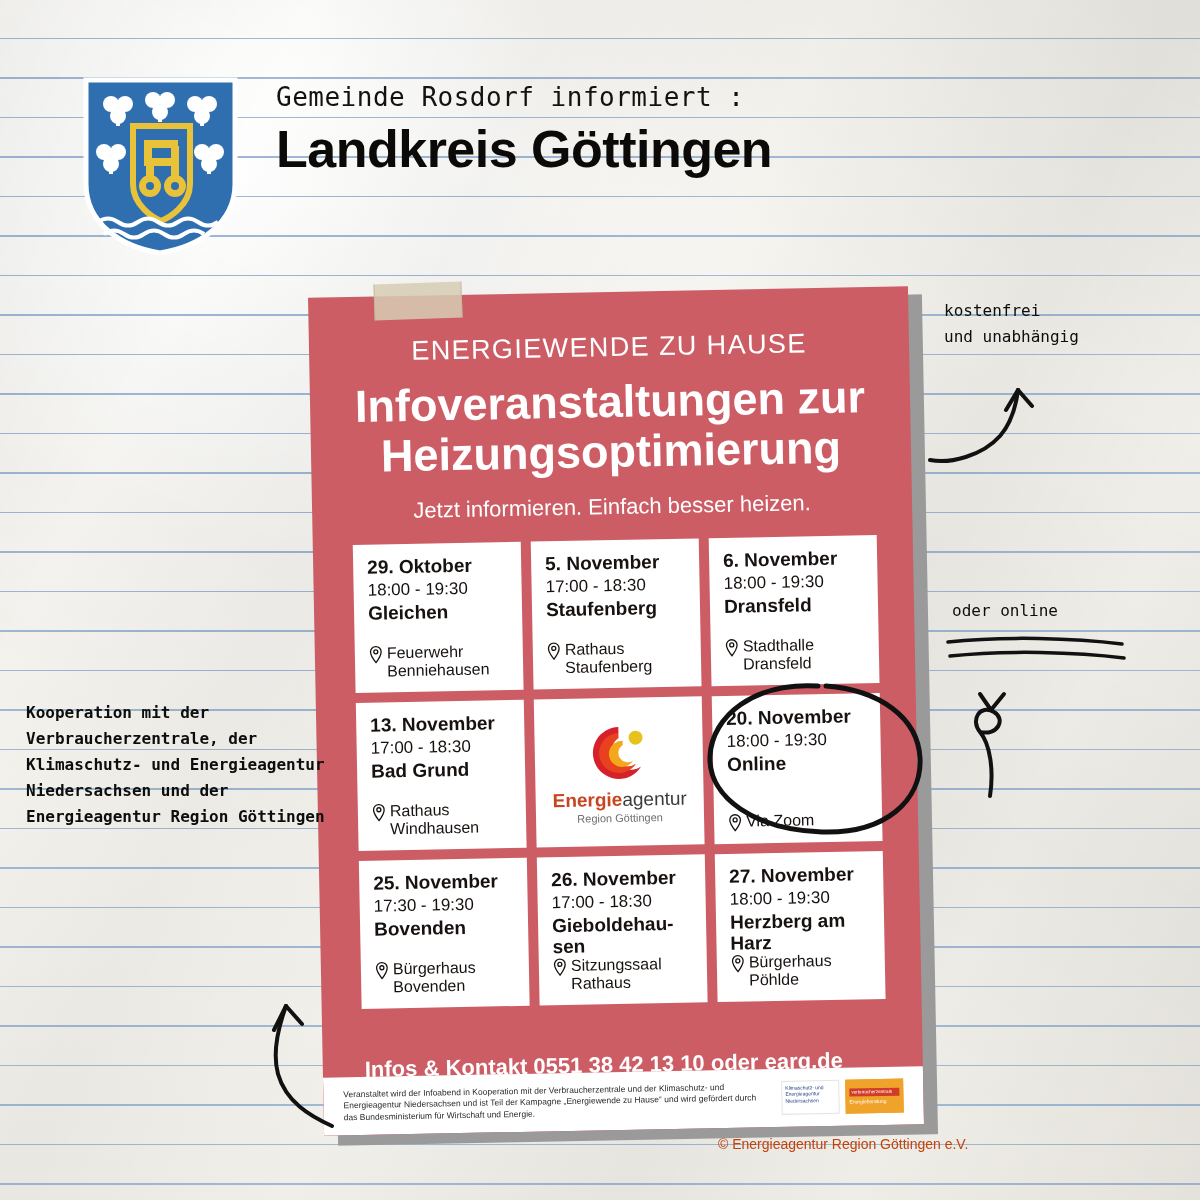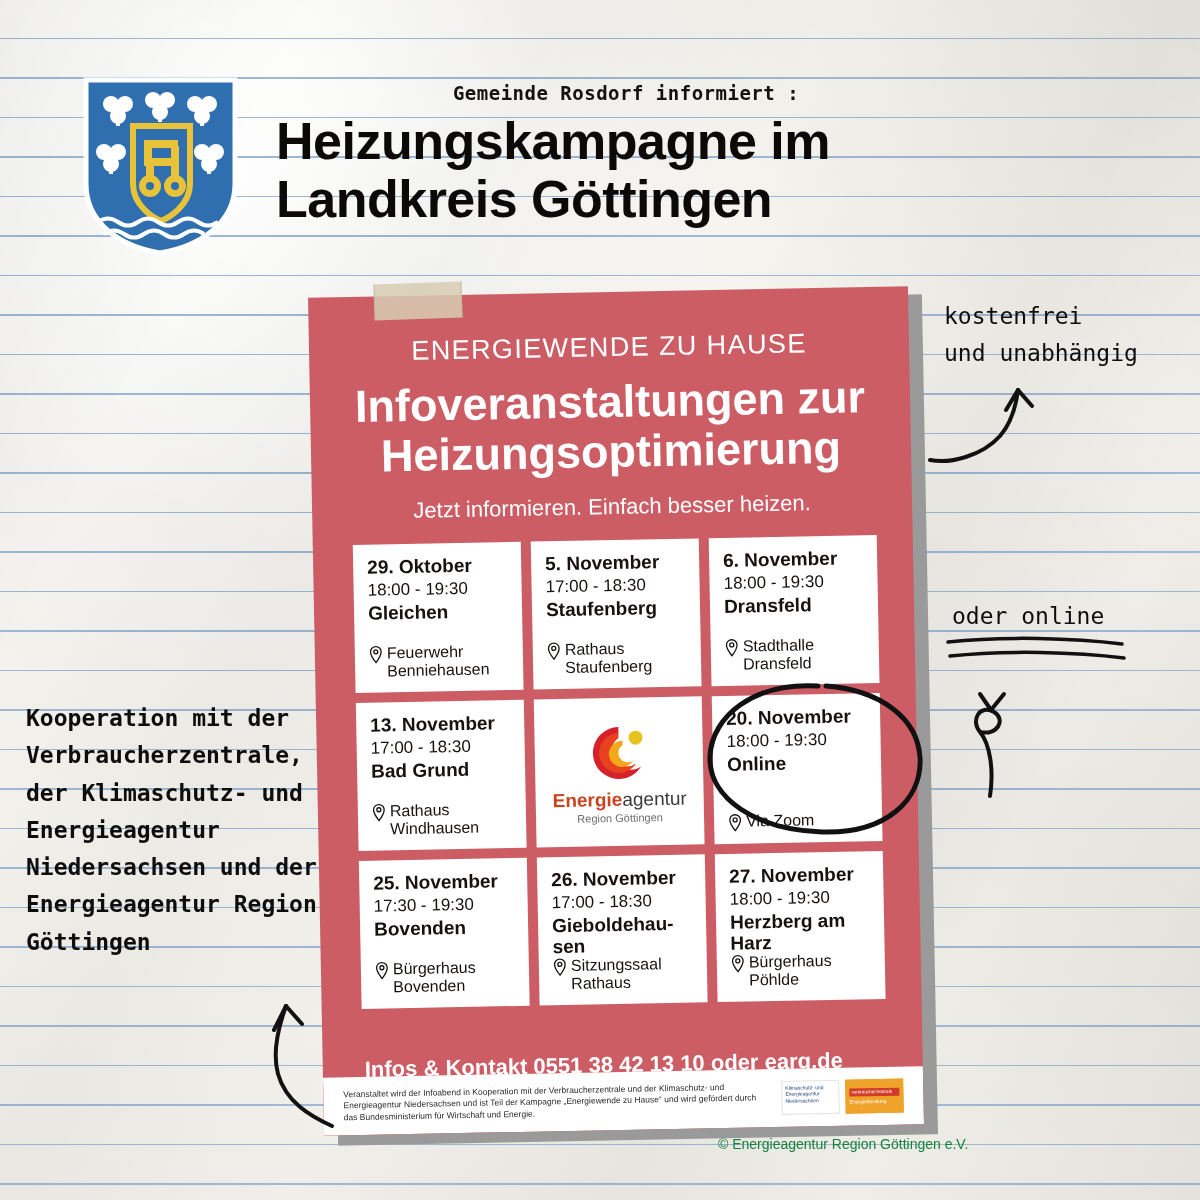--- a/index.html
+++ b/index.html
@@ -55,26 +55,25 @@
     height: 185px;
   }
   #header-text {
     position: absolute;
     left: 198px;
     top: 8px;
     width: 700px;
   }
   .kicker {
     font-family: "DejaVu Sans Mono", monospace;
-    font-size: 19px;
-    font-weight: bold;
+    font-size: 26px;
+    font-weight: normal;
     letter-spacing: 0.5px;
     color: #14110f;
     margin-bottom: 8px;
-    text-align: center;
   }
   .headline {
     font-family: "Liberation Sans", sans-serif;
     font-weight: bold;
     font-size: 52px;
     line-height: 1.12;
     color: #0b0a09;
     letter-spacing: -0.5px;
   }
 
@@ -266,21 +265,21 @@
     font-size: 4.6px;
     padding: 1px 2px;
     margin-bottom: 2px;
   }
 
   
   .hand {
     position: absolute;
     font-family: "DejaVu Sans Mono", monospace;
     color: #0d0d0d;
-    font-size: 23px;
+    font-size: 16px;
     line-height: 1.62;
   }
   #note-left {
     left: 26px;
     top: 700px;
     width: 310px;
     font-weight: 700;
   }
   #note-free {
     left: 944px;
@@ -292,21 +291,21 @@
     left: 952px;
     top: 598px;
     width: 170px;
   }
 
   #copyright {
     position: absolute;
     left: 718px;
     top: 1136px;
     font-size: 14px;
-    color: #15803d;
+    color: #c2410c;
     font-family: "Liberation Sans", sans-serif;
   }
 
   svg { display: block; }
 </style>
 </head>
 <body>
 
 <div id="paper"></div>
 
@@ -366,21 +365,20 @@
       <g stroke="#ffffff" stroke-width="4" fill="none">
         <path d="M20 148 q10 -7 20 0 t20 0 t20 0 t20 0 t20 0 t20 0"></path>
         <path d="M26 160 q10 -7 20 0 t20 0 t20 0 t20 0 t20 0"></path>
       </g>
     </svg>
   </div>
 
   <div id="header-text">
     <div class="kicker">Gemeinde Rosdorf informiert :</div>
     <div class="headline">
-      <div>Heizungskampagne im</div>
       <div>Landkreis Göttingen</div>
     </div>
   </div>
 </div>
 
 <div id="poster-shadow"></div>
 
 <div id="poster">
   <div class="poster-eyebrow">ENERGIEWENDE ZU HAUSE</div>
   <div class="poster-title">

